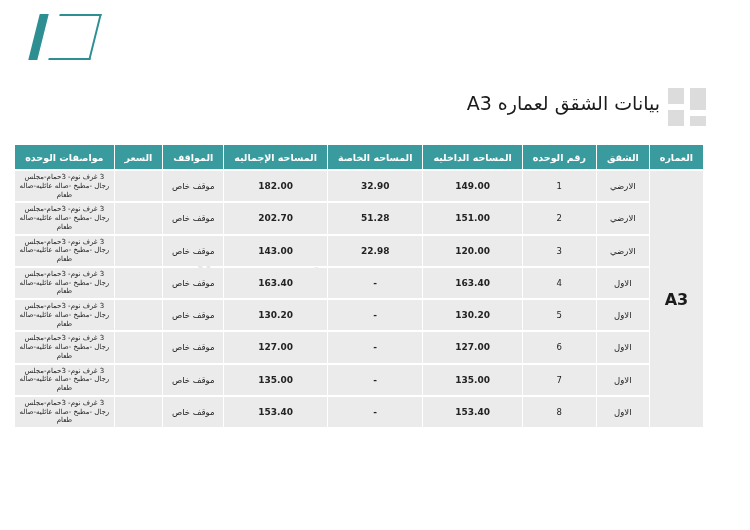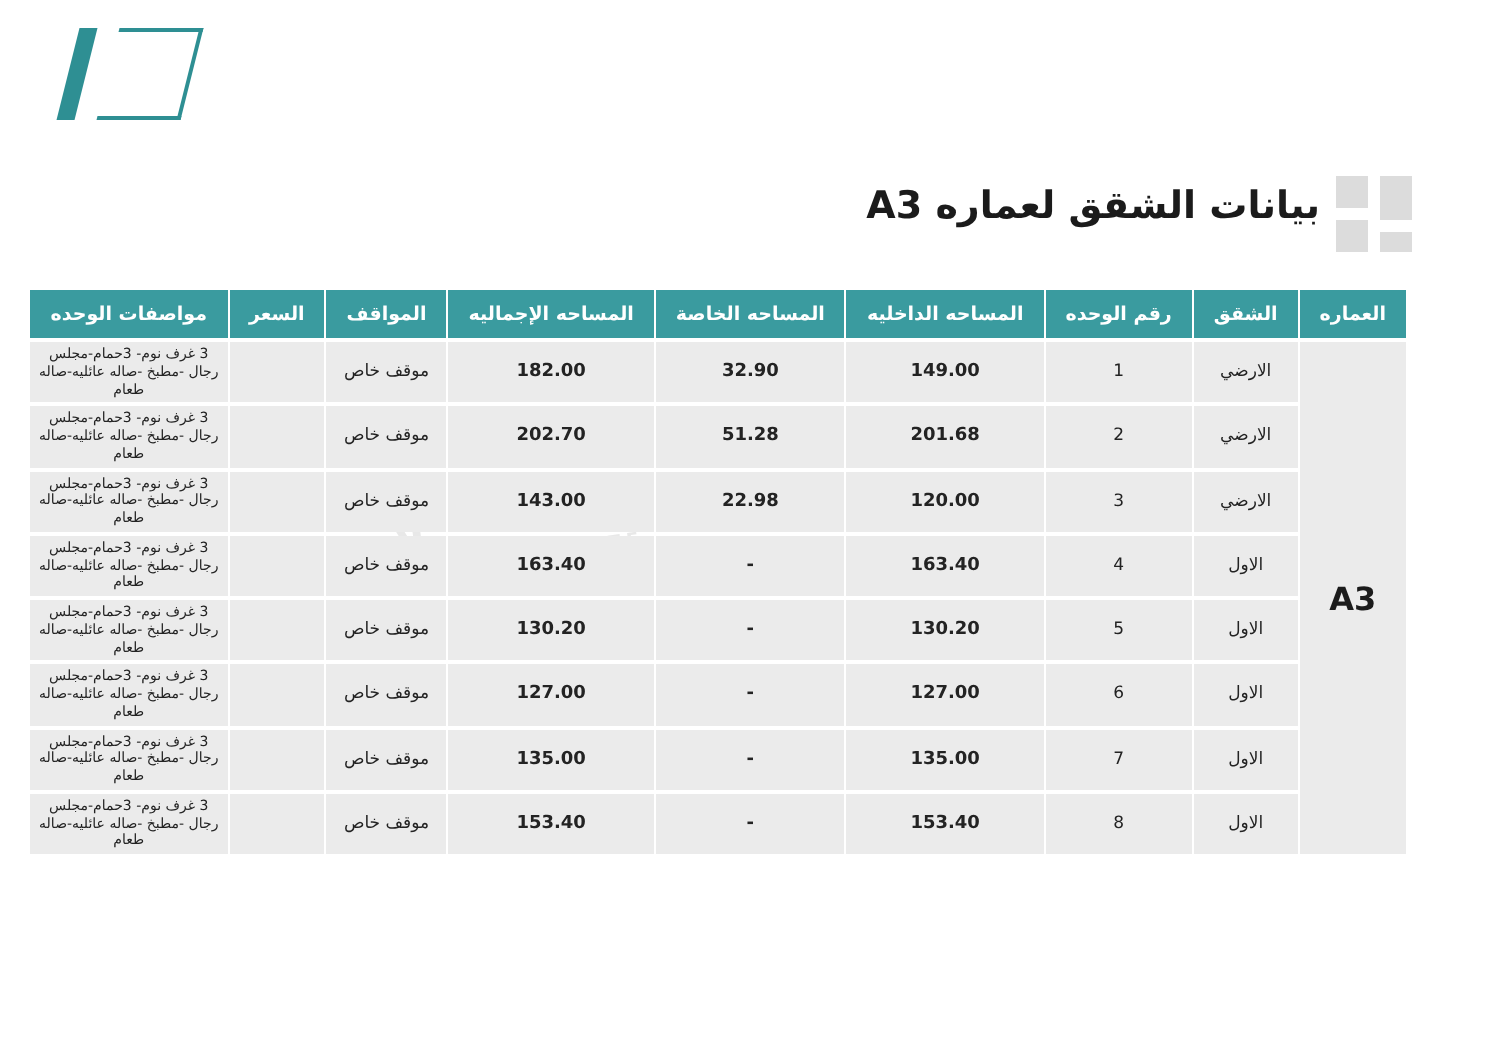--- a/index.html
+++ b/index.html
@@ -37,21 +37,21 @@
     border-right: 2px solid #2e8f93;
     border-bottom: 2px solid #2e8f93;
     transform: skewX(-14deg);
   }
 
   
   .title {
     position: absolute;
     top: 92px; right: 90px;
     font-size: 19px;
-    font-weight: bold;
+    font-weight: normal;
     color: #1b1b1b;
     letter-spacing: 0;
     direction: rtl;
     white-space: nowrap;
   }
 
   
   .squares {
     position: absolute;
     top: 88px; left: 668px;
@@ -255,21 +255,21 @@
           <td class="num">32.90</td>
           <td class="num">182.00</td>
           <td>موقف خاص</td>
           <td></td>
           <td class="specs">3 غرف نوم- 3حمام-مجلس رجال -مطبخ -صاله عائليه-صاله طعام</td>
         </tr>
 
         <tr>
           <td class="floor">الارضي</td>
           <td class="unit">2</td>
-          <td class="num">201.68</td>
+          <td class="num">151.00</td>
           <td class="num">51.28</td>
           <td class="num">202.70</td>
           <td>موقف خاص</td>
           <td></td>
           <td class="specs">3 غرف نوم- 3حمام-مجلس رجال -مطبخ -صاله عائليه-صاله طعام</td>
         </tr>
 
         <tr>
           <td class="floor">الارضي</td>
           <td class="unit">3</td>

